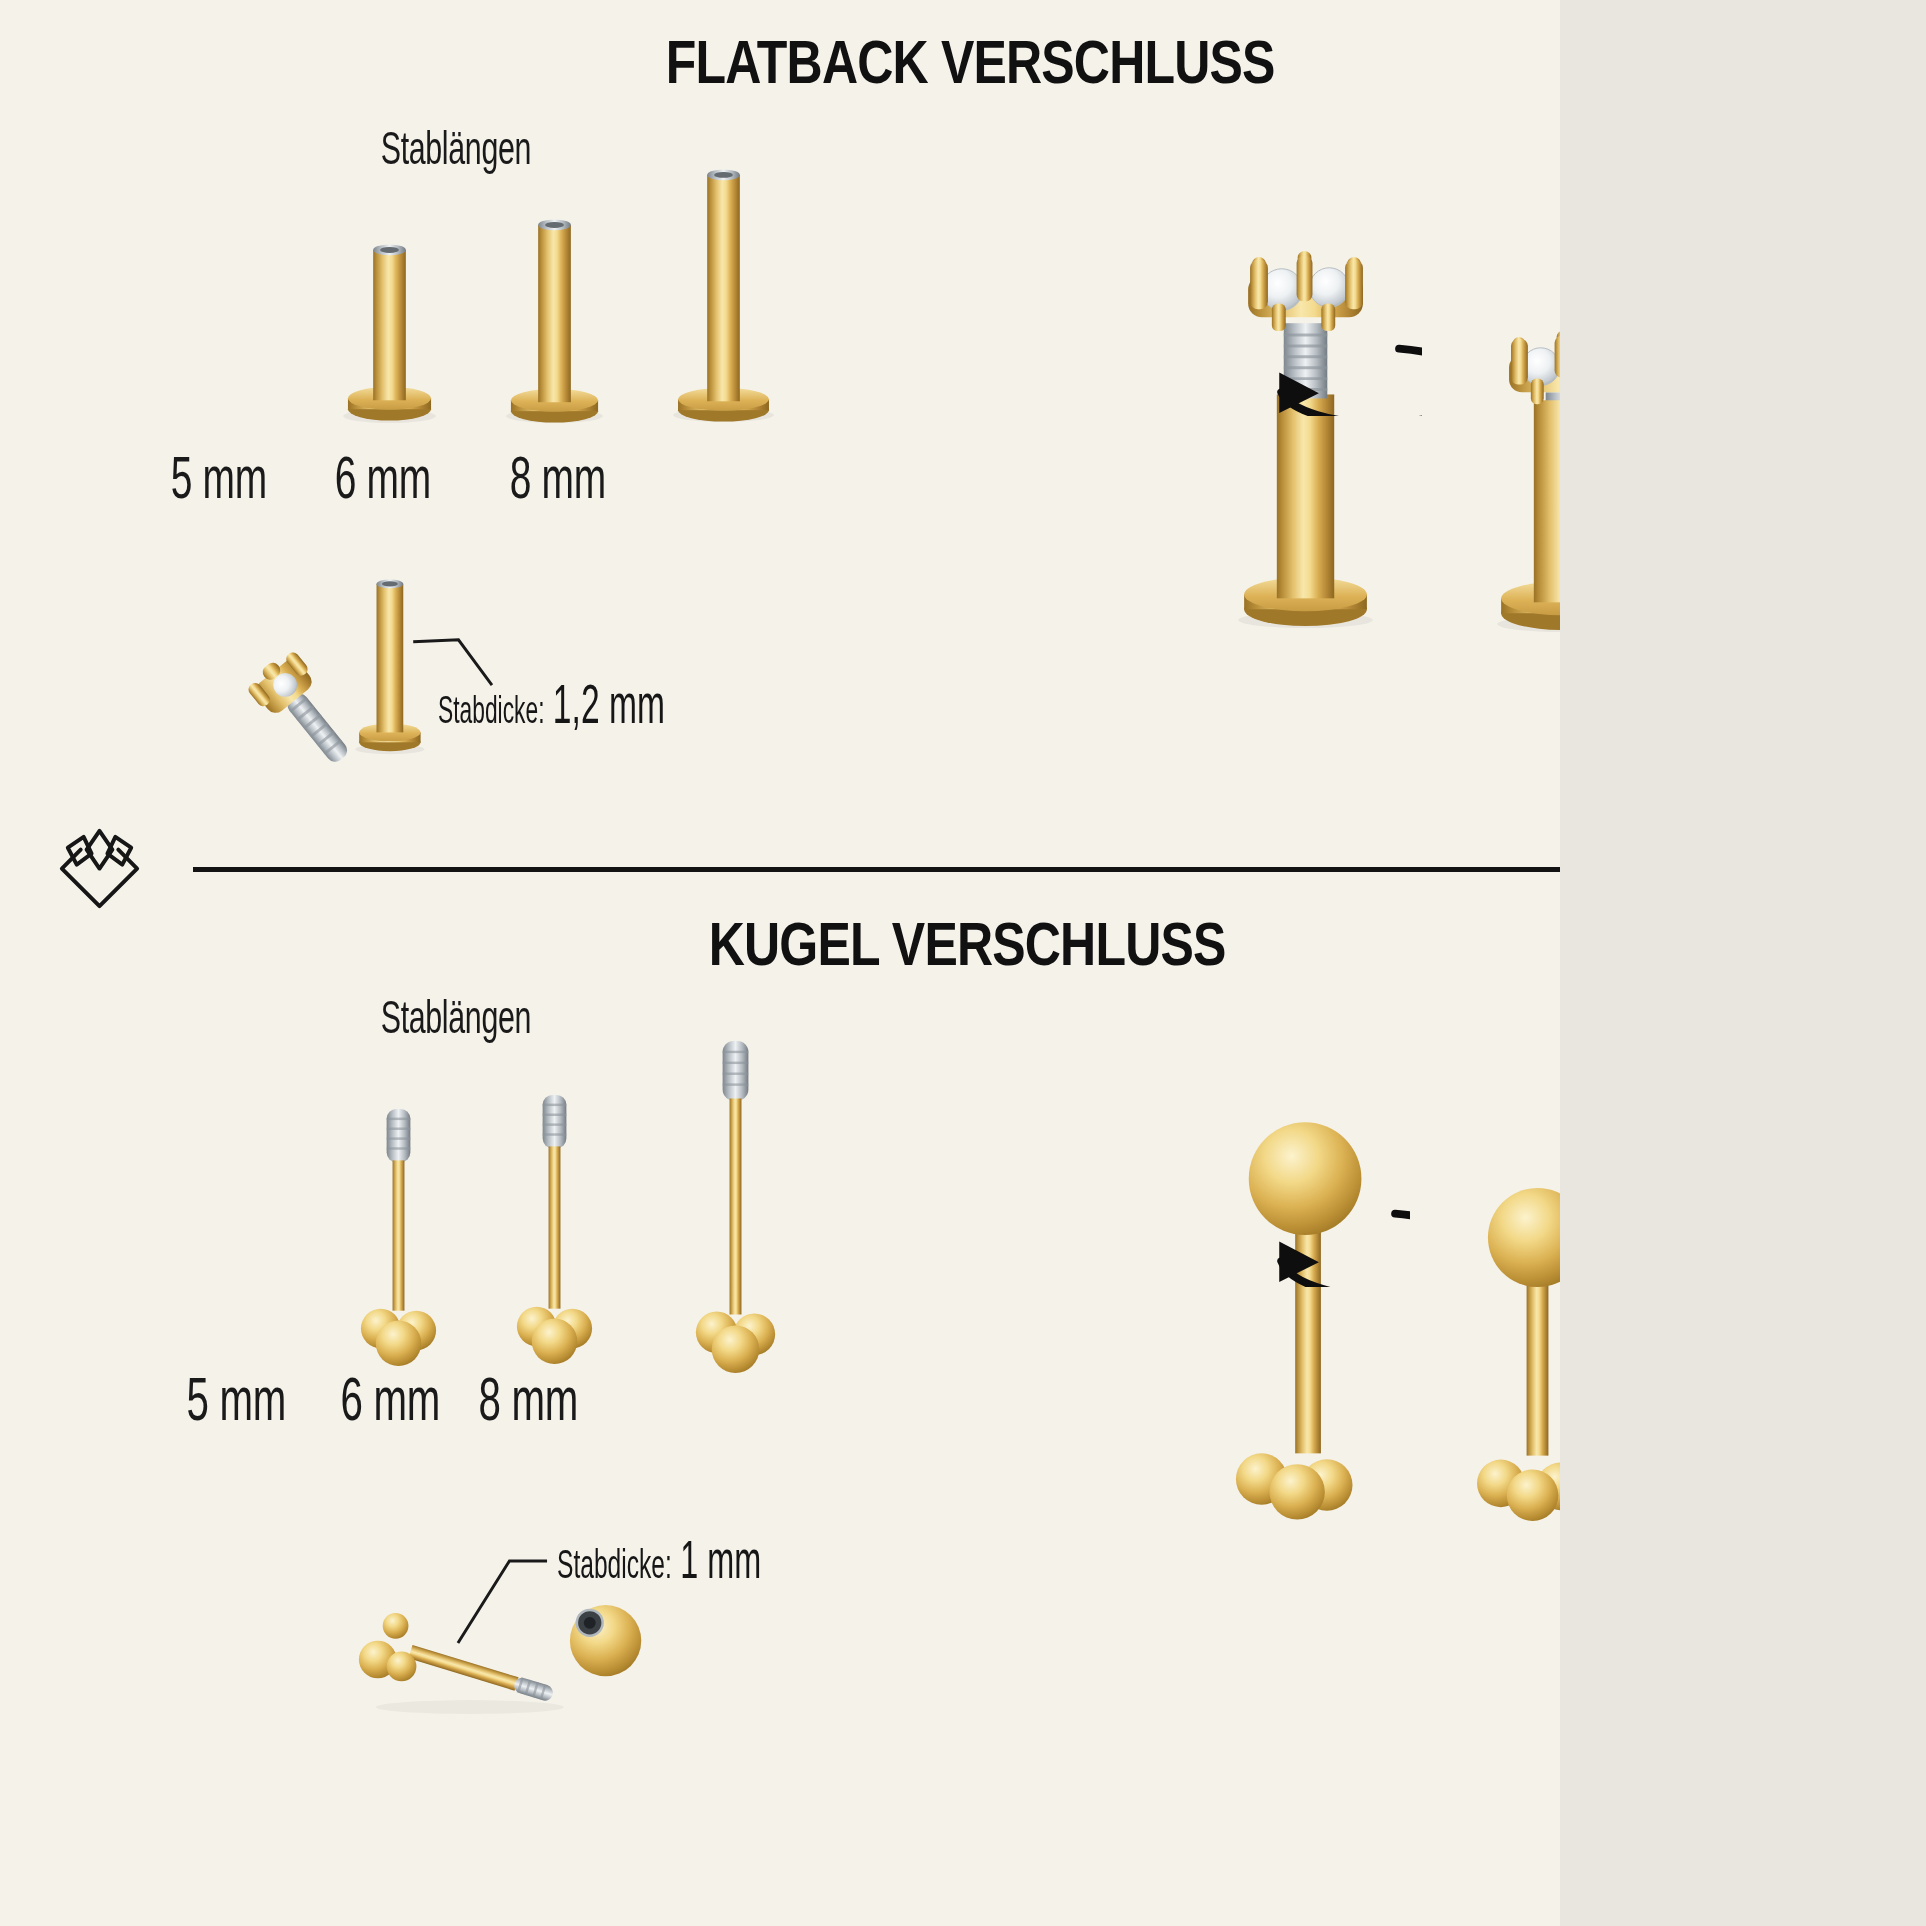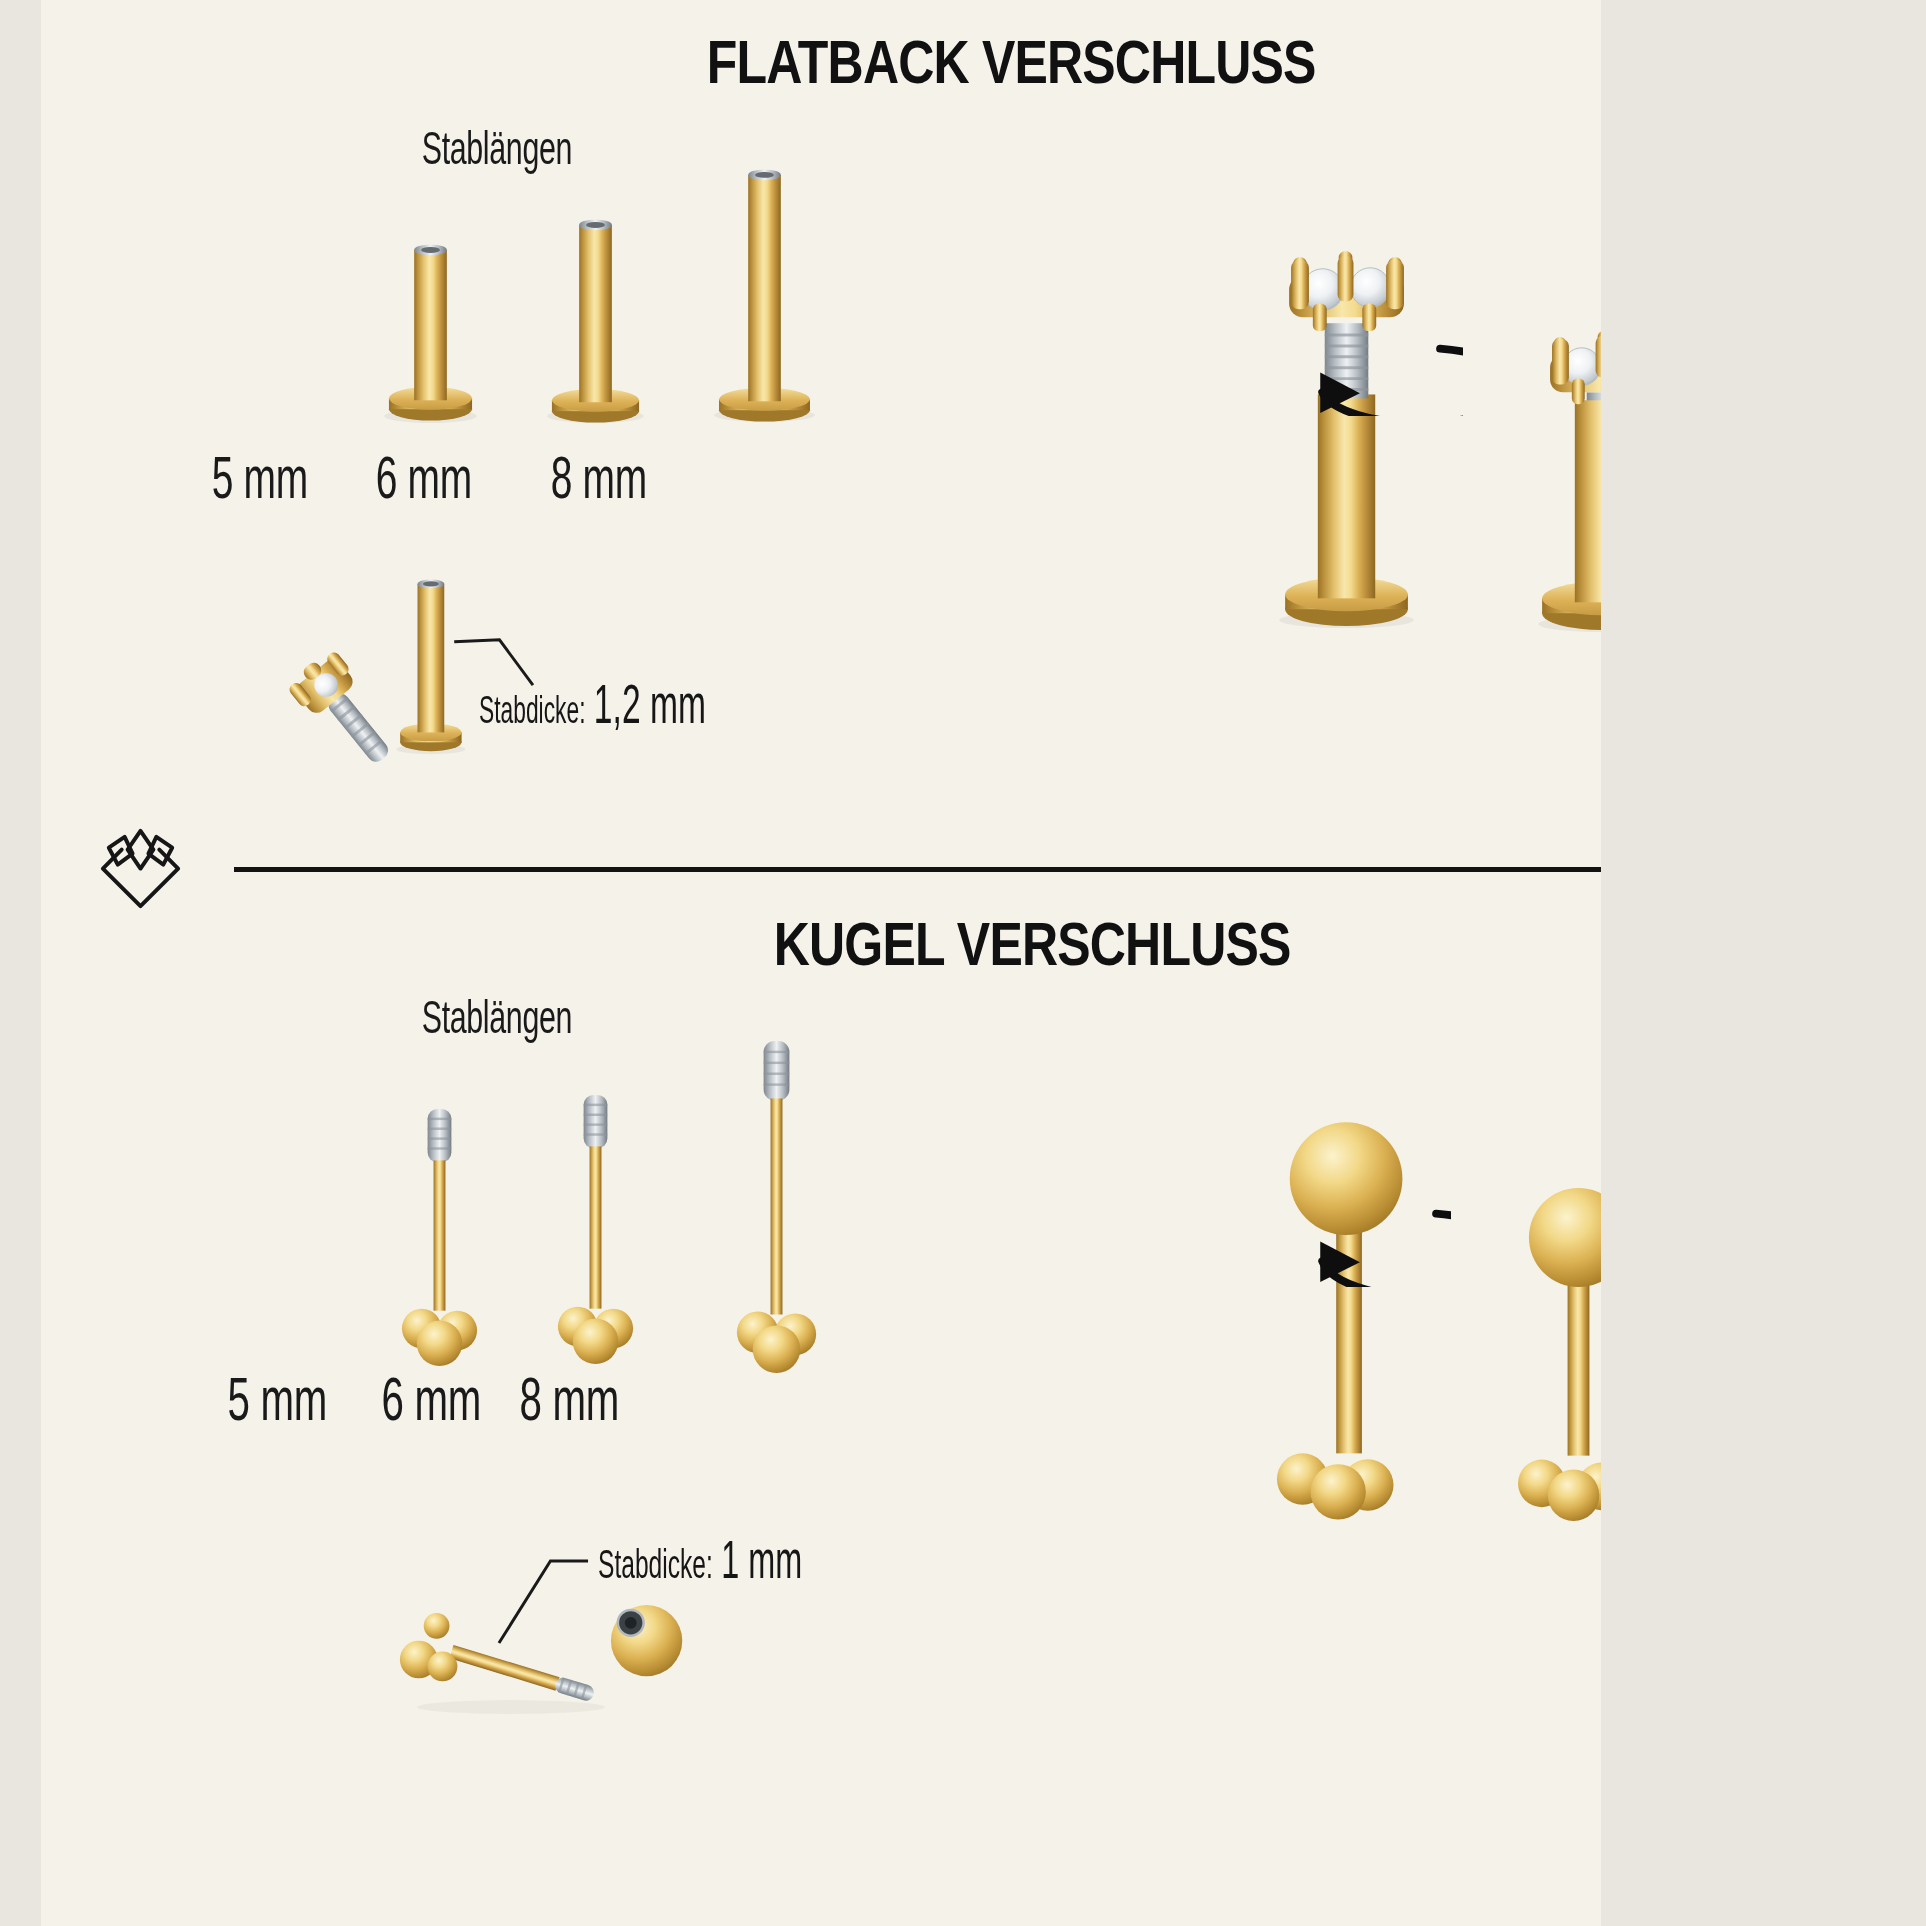--- a/index.html
+++ b/index.html
@@ -1,17 +1,17 @@
 <!DOCTYPE html>
 <html lang="de"><head>
 <meta charset="utf-8">
 <style>
   html,body{margin:0;padding:0;background:#e9e6df;}
   #canvas{position:relative;width:1560px;height:1927px;background:#f5f2ea;overflow:hidden;
-          font-family:"Liberation Sans",sans-serif;color:#141414;margin-left:41px;}
+          font-family:"Liberation Sans",sans-serif;color:#141414;}
   .abs{position:absolute;}
   .cwrap{position:absolute;width:436px;text-align:left;}
   .twrap{position:absolute;width:990px;text-align:center;}
   .title{display:inline-block;font-weight:700;font-size:61px;letter-spacing:-1px;
          transform:scaleX(.82);transform-origin:center;white-space:nowrap;color:#111;}
   .light{display:inline-block;font-weight:400;color:#1a1a1a;letter-spacing:-0.5px;
          transform:scaleX(.66);transform-origin:center;white-space:nowrap;}
   .stab{font-size:46px;}
   .size{font-size:59px;}
   .sizeb{font-size:61px;}
@@ -226,21 +226,21 @@
   <div class="divider" style="left:193px;top:867px;width:1540px;height:5px;"></div>
   <svg class="abs" style="left:1778px;top:822px;" width="99" height="99" viewBox="0 0 100 100">
     <g fill="none" stroke="#161616" stroke-width="4" stroke-linejoin="round" stroke-linecap="round">
       <path d="M 31 28 L 12 47 L 50 85 L 88 47 L 69 28"></path>
       <path d="M 50 9 L 63 28 L 50 47 L 37 28 Z"></path>
       <path d="M 18 26 L 34 15 L 42 32 L 27 43 Z"></path>
       <path d="M 82 26 L 66 15 L 58 32 L 73 43 Z"></path>
     </g>
   </svg>
 
-  <div class="twrap" style="left:496px;top:909px;">
+  <div class="twrap" style="left:472px;top:909px;">
     <span class="title">KUGEL VERSCHLUSS</span>
   </div>
 
   <div class="cwrap" style="left:342px;top:990px;">
     <span class="light stab">Stablängen</span>
   </div>
 
   <svg class="abs" style="left:344px;top:1105px;" width="109" height="265" viewBox="0 0 110 268">
     <rect x="43" y="4" width="24" height="54" rx="10" fill="url(#gSilverX)"></rect>
     <g stroke="#8d959c" stroke-width="2.5" opacity=".6">

